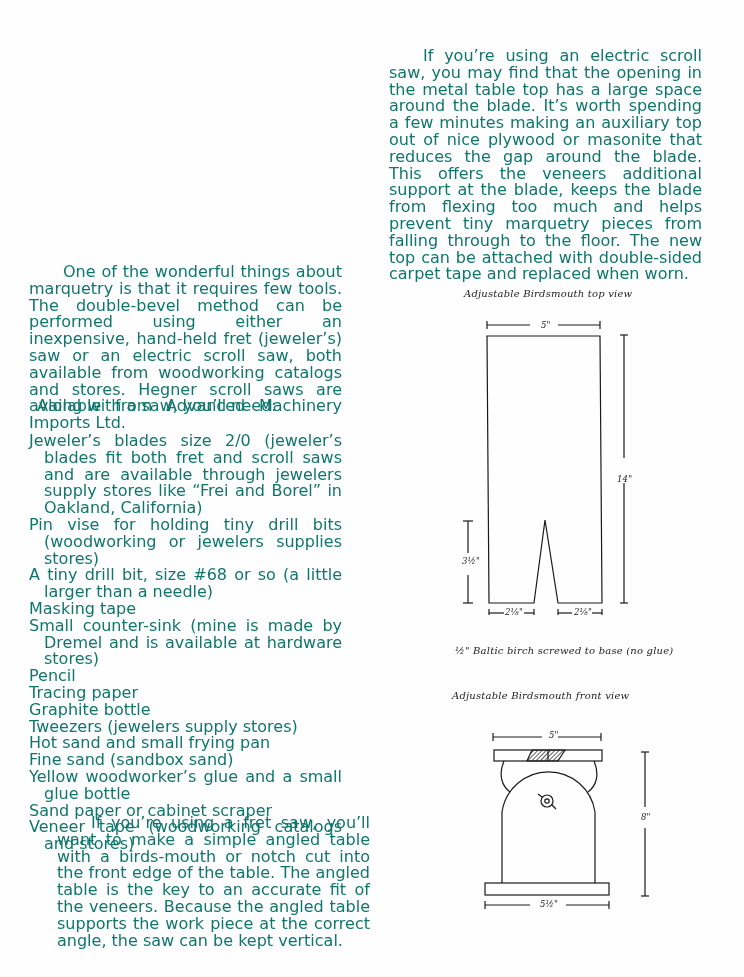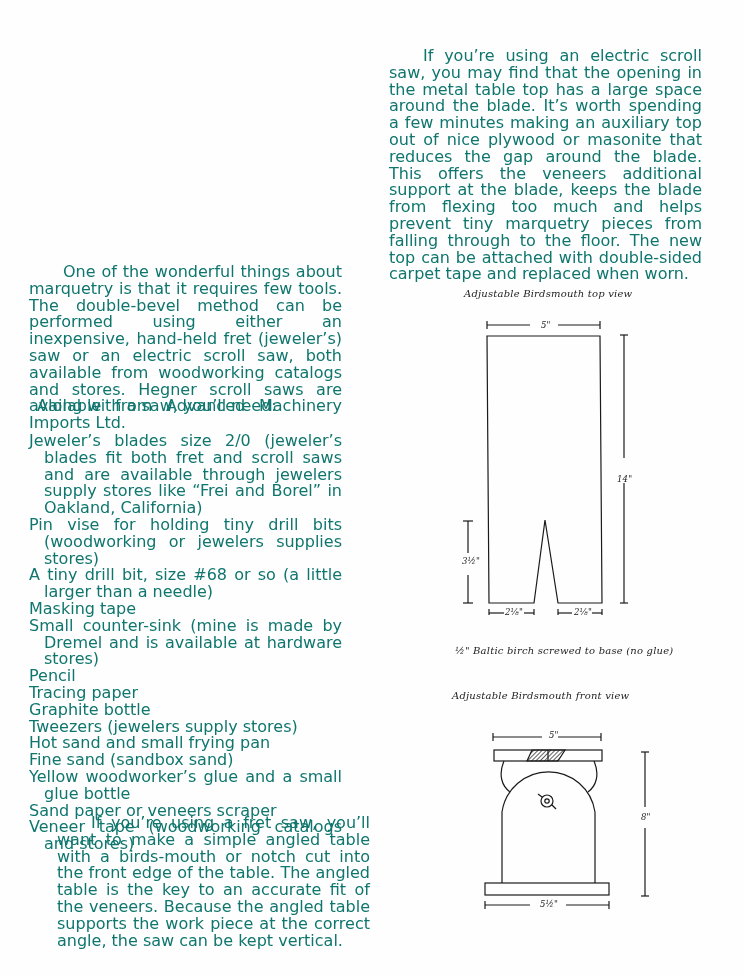--- a/index.html
+++ b/index.html
@@ -51,21 +51,21 @@
     <li>A tiny drill bit, size #68 or so (a little larger than a needle)</li>
     <li>Masking tape</li>
     <li>Small counter-sink (mine is made by Dremel and is available at hardware stores)</li>
     <li>Pencil</li>
     <li>Tracing paper</li>
     <li>Graphite bottle</li>
     <li>Tweezers (jewelers supply stores)</li>
     <li>Hot sand and small frying pan</li>
     <li>Fine sand (sandbox sand)</li>
     <li>Yellow woodworker’s glue and a small glue bottle</li>
-    <li>Sand paper or veneers scraper</li>
+    <li>Sand paper or cabinet scraper</li>
     <li>Veneer tape (woodworking catalogs and stores)</li>
   </ul>
 
   <p id="p-fret" class="para body-text indent">If you’re using a fret saw, you’ll want to make a simple angled table with a birds-mouth or notch cut into the front edge of the table.  The angled table is the key to an accurate fit of the veneers. Because the angled table supports the work piece at the correct angle, the saw can be kept vertical.</p>
 
   <div class="hand" style="left:464px; top:288px;">Adjustable Birdsmouth  top view</div>
 
   <svg class="diagram" style="left:450px; top:315px;" width="200" height="300" viewBox="0 0 200 300">
     <g stroke="#1a1a1a" stroke-width="1.2" fill="none">
 

